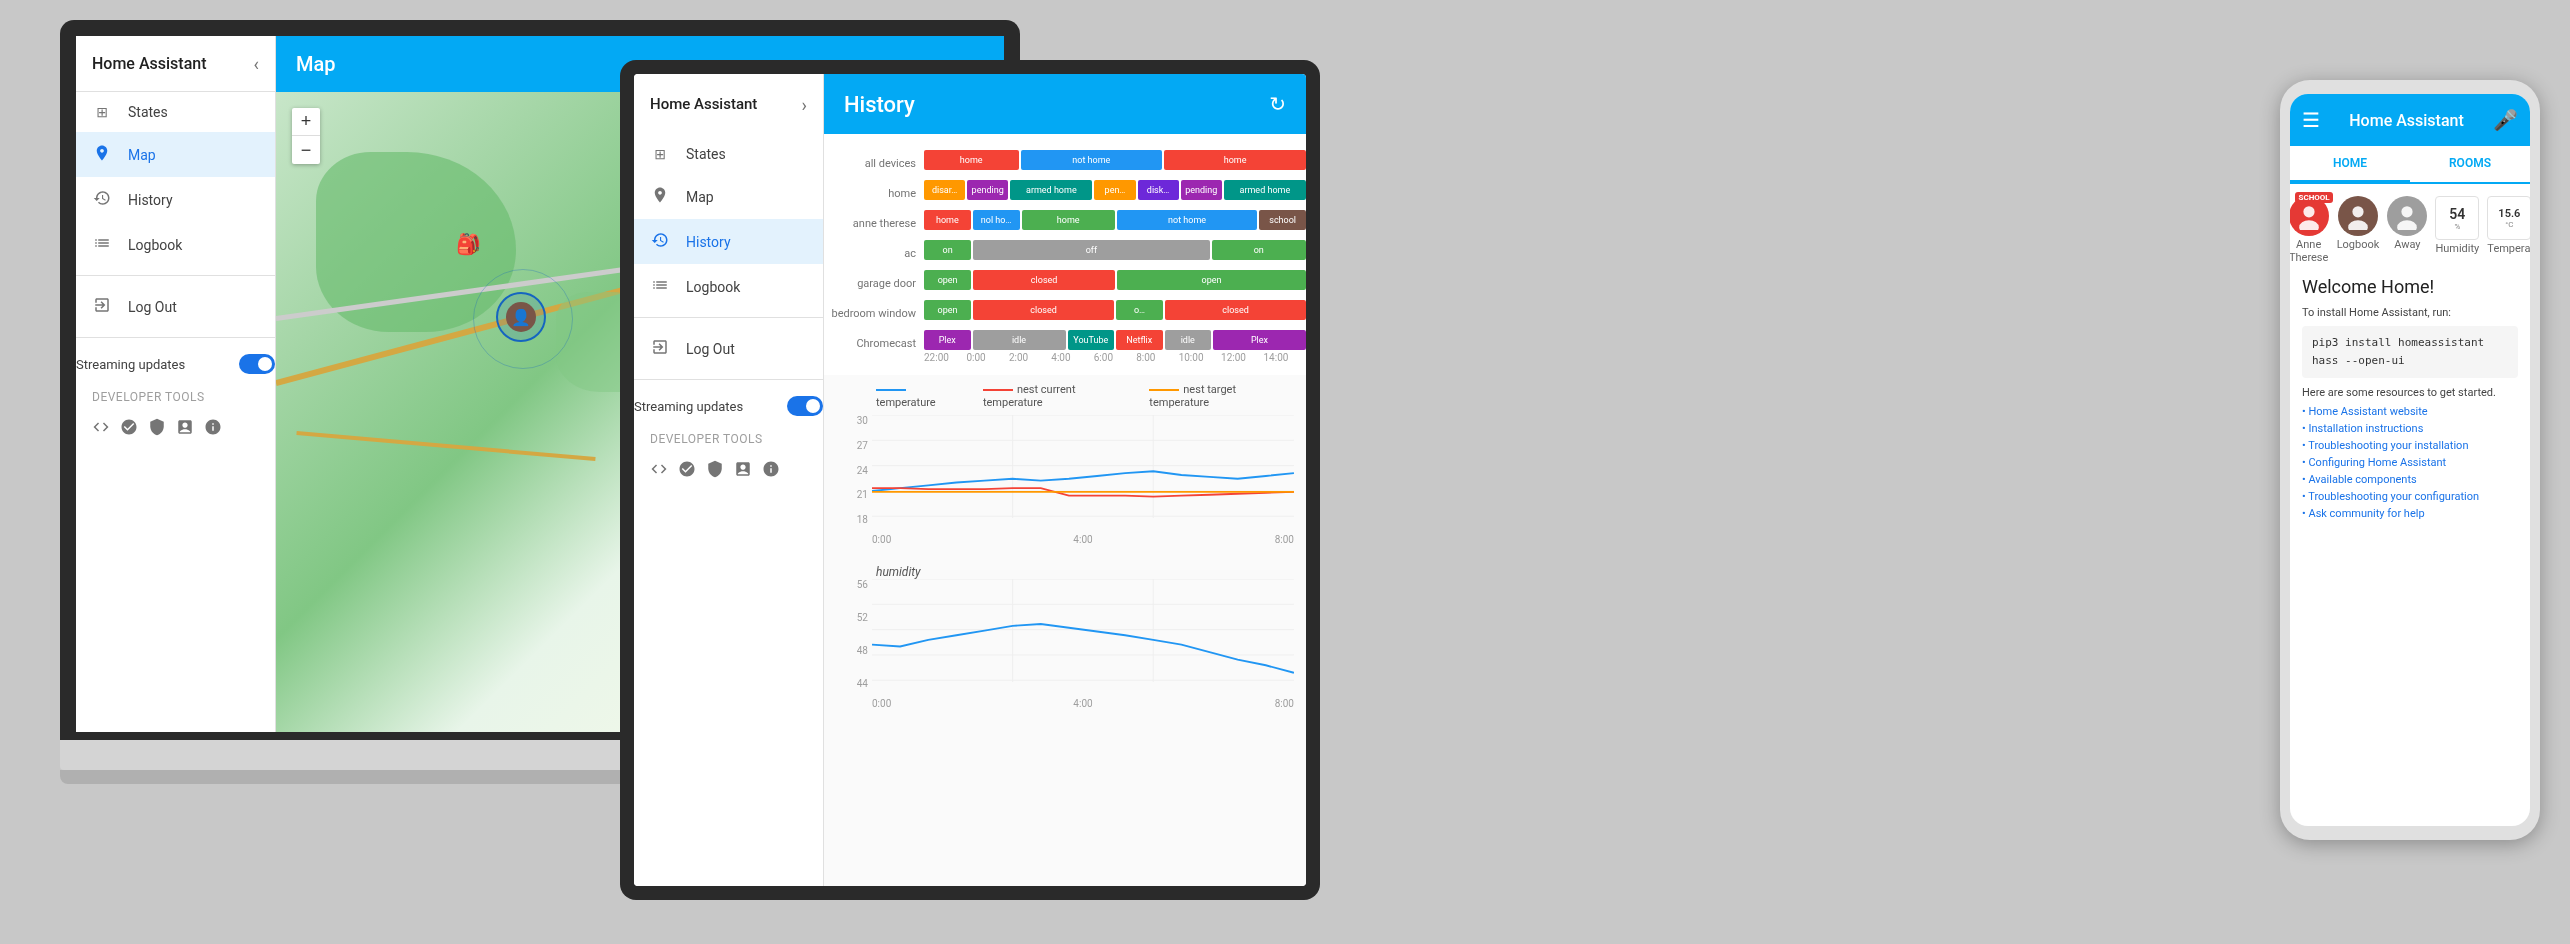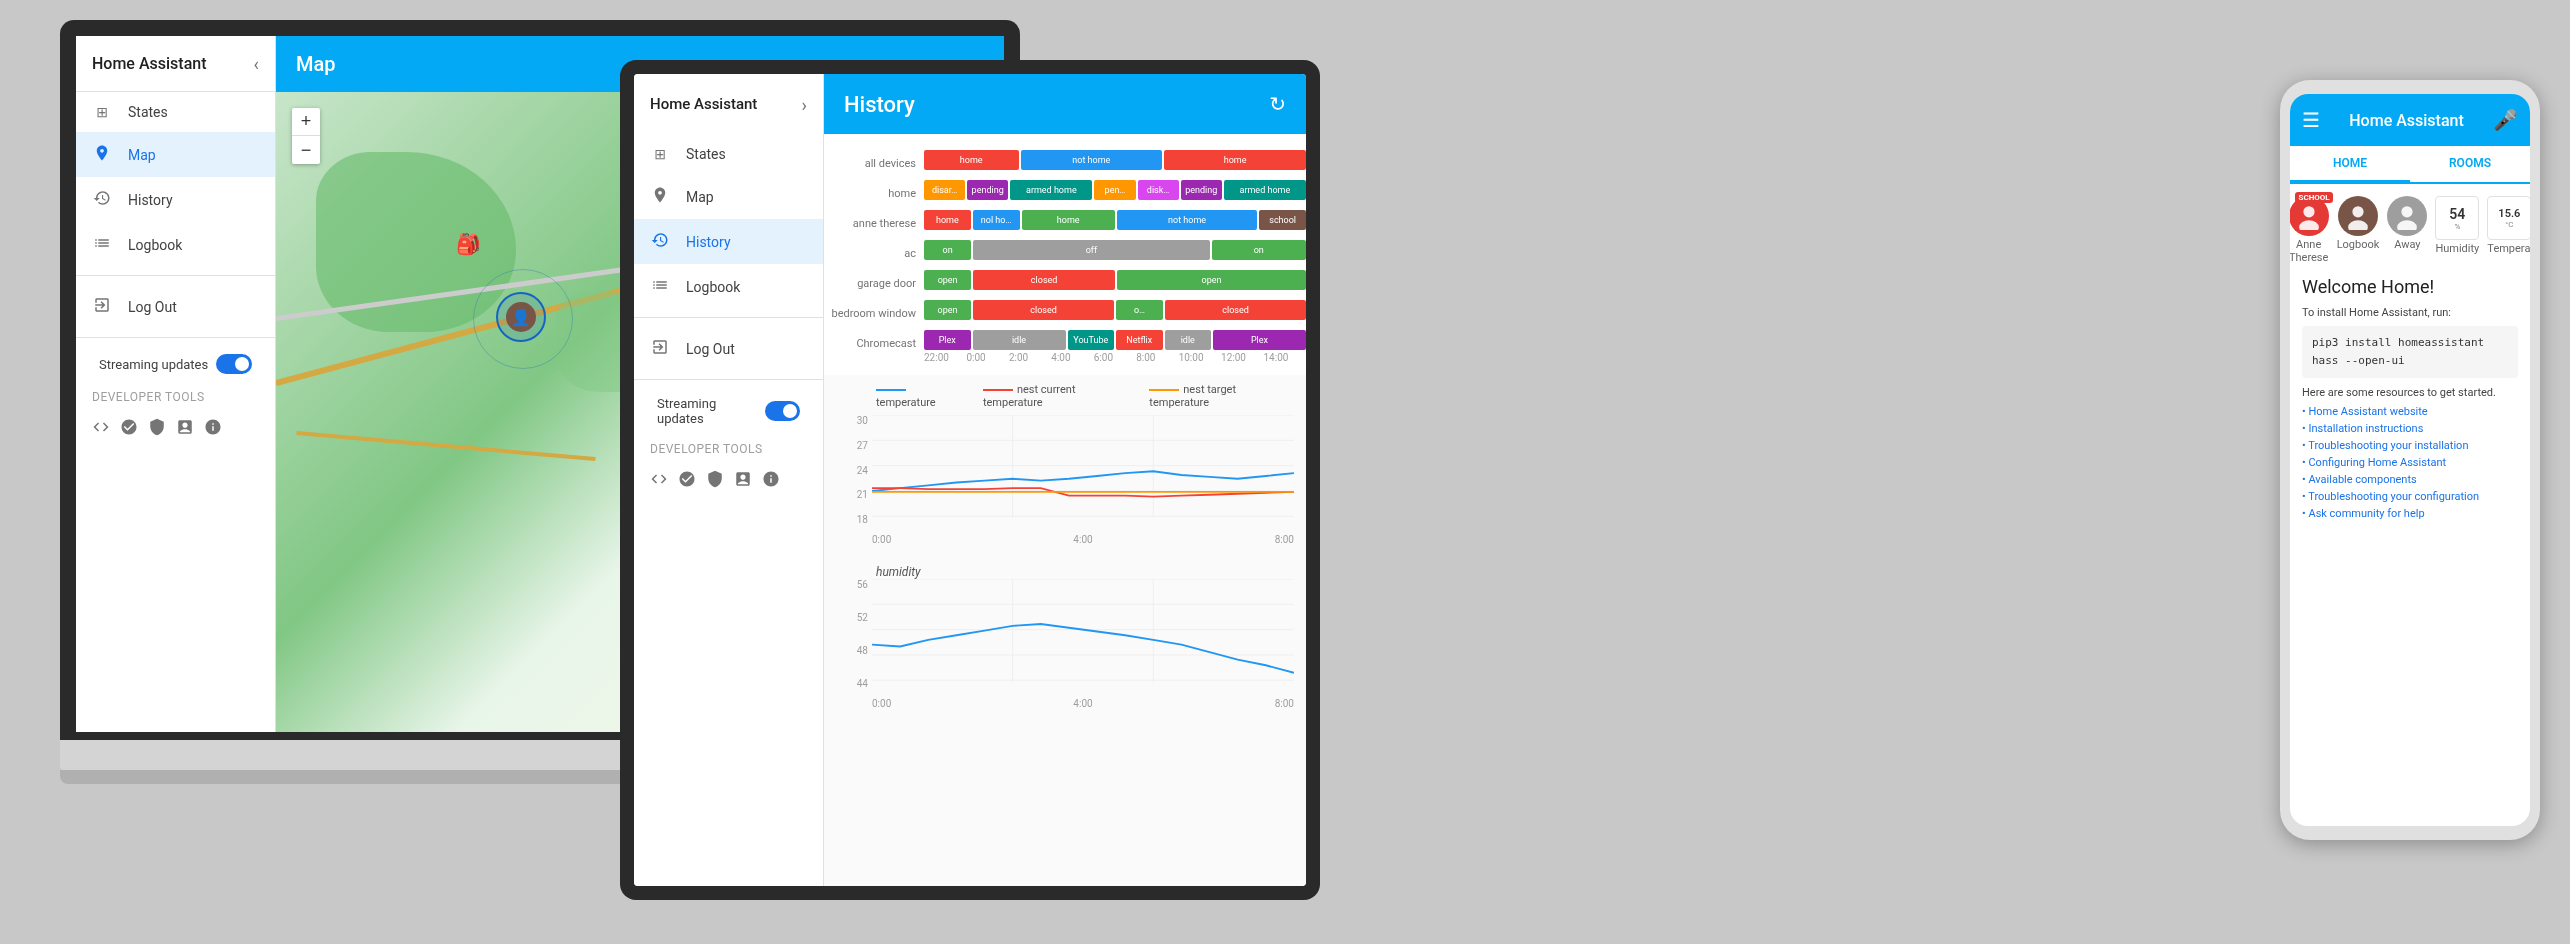--- a/index.html
+++ b/index.html
@@ -100,21 +100,21 @@
       width: 20px;
       text-align: center;
       color: #757575;
     }
     .sidebar-nav-item.active .nav-icon { color: #1a73e8; }
     .sidebar-divider { height: 1px; background: #e0e0e0; margin: 8px 0; }
     .sidebar-toggle-row {
       display: flex;
       align-items: center;
       justify-content: space-between;
-      padding: 8px 23px;
+      padding: 8px 0;
       font-size: 13px;
       color: #424242;
     }
     .toggle-switch {
       width: 36px; height: 20px;
       background: #1a73e8;
       border-radius: 10px;
       position: relative;
       cursor: pointer;
     }
@@ -379,21 +379,21 @@
       color: #fff;
       overflow: hidden;
       white-space: nowrap;
     }
     .tbar-red { background: #f44336; }
     .tbar-blue { background: #2196f3; }
     .tbar-green { background: #4caf50; }
     .tbar-orange { background: #ff9800; }
     .tbar-purple { background: #9c27b0; }
     .tbar-teal { background: #009688; }
-    .tbar-pink { background: #d946ef; }
+    .tbar-pink { background: #6d28d9; }
     .tbar-brown { background: #795548; }
     .tbar-gray { background: #9e9e9e; }
     .timeline-axis {
       display: flex;
       padding-left: 100px;
       font-size: 10px;
       color: #9e9e9e;
       padding-bottom: 4px;
     }
     .axis-label { flex: 1; text-align: left; }

